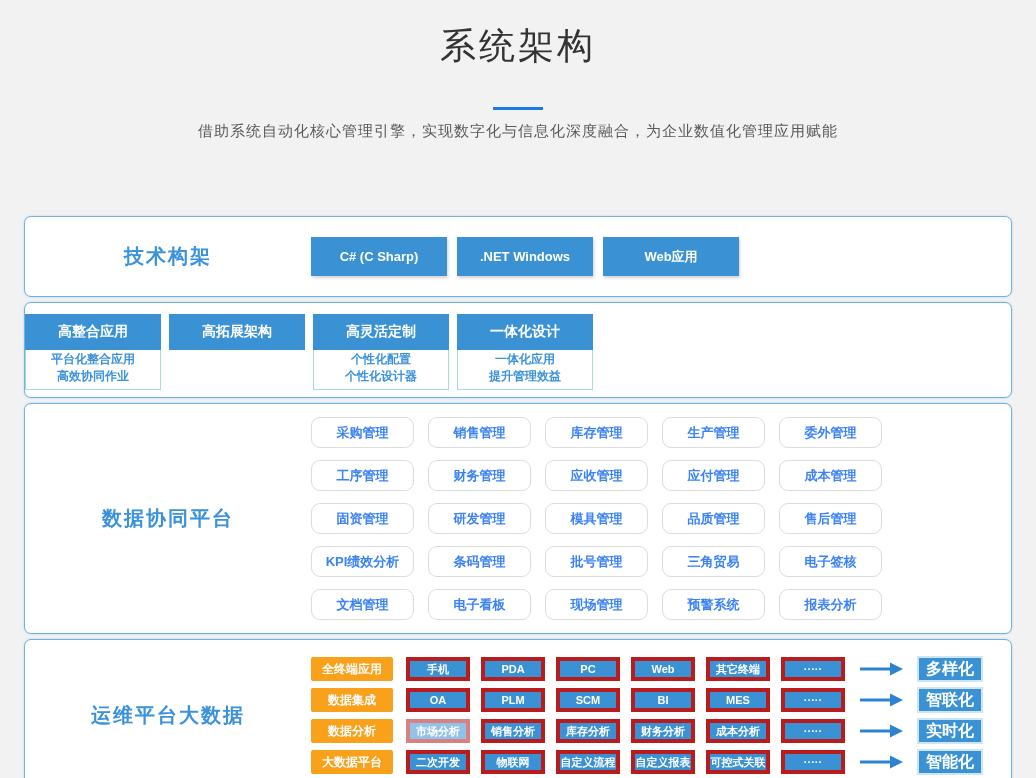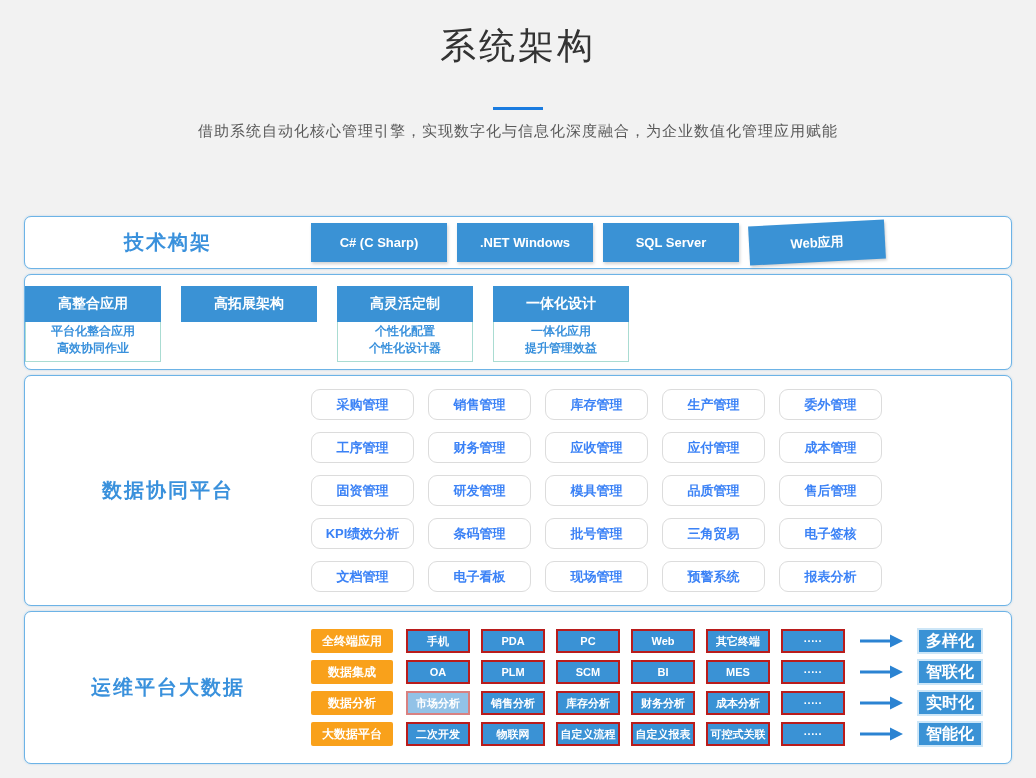--- a/index.html
+++ b/index.html
@@ -24,32 +24,32 @@
     margin-bottom:5px;
     box-shadow:0 0 2px rgba(109,179,230,.5);
   }
   .section-label {
     flex:0 0 286px;
     display:flex; align-items:center; justify-content:center;
     font-size:20px; font-weight:bold; color:#3a91dc; letter-spacing:2px;
   }
 
   
-  .tech-content { display:flex; align-items:center; gap:10px; padding:6px 0;border-radius:27px; }
+  .tech-content { display:flex; align-items:center; gap:10px; padding:20px 0;border-radius:27px; }
   .tech-btn {
     width:136px; height:39px;
     background:#3a92d5; color:#fff;
     font-size:13px; font-weight:bold;
     display:flex; align-items:center; justify-content:center;
     box-shadow:1px 2px 3px rgba(0,0,0,.18);
   }
   .tech-btn:nth-child(4) { transform:rotate(-3deg); }
 
   
-  .hl-content { display:flex; gap:20px; padding:11px 0 7px; }
+  .hl-content { display:flex; gap:8px; padding:11px 0 7px; }
   .hl-card { width:136px; }
   .hl-head {
     height:36px; background:#3a92d5; color:#fff;
     font-size:14px; font-weight:bold;
     display:flex; align-items:center; justify-content:center;
   }
   .hl-body { border:1px solid #aadcd2; border-top:none; padding:1px 0 4px; text-align:center; }
   .hl-line { font-size:12px; color:#3a91dc; font-weight:bold; line-height:17px; }
 
   
@@ -70,21 +70,21 @@
   .bd-content { display:flex; flex-direction:column; gap:5px; padding:16px 0; justify-content:center; }
   .bd-row { display:flex; align-items:center; gap:11px; }
   .bd-cat {
     width:82px; height:24px; margin-right:2px;
     background:#f9a11b; color:#fff;
     font-size:12px; font-weight:bold; border-radius:2px;
     display:flex; align-items:center; justify-content:center;
   }
   .bd-btn {
     width:64px; height:24px;
-    background:#3a92d5; border:2px solid #b91c1c;
+    background:#3a92d5; border:4px solid #b91c1c;
     color:#fff; font-size:11px; font-weight:bold;
     display:flex; align-items:center; justify-content:center;
     white-space:nowrap;
   }
   .bd-btn.muted { opacity:.55; }
   .bd-arrow { display:flex; align-items:center; margin:0 3px; }
   .bd-result {
     width:66px; height:26px;
     background:#3a92d5; border:2px solid #cde6f7;
     color:#fff; font-size:16px; font-weight:bold;
@@ -100,21 +100,20 @@
   <div class="subtitle">借助系统自动化核心管理引擎，实现数字化与信息化深度融合，为企业数值化管理应用赋能</div>
 </div>
 
 <div class="sections">
 
   <div class="section">
     <div class="section-label">技术构架</div>
     <div class="tech-content">
         <div class="tech-btn">C# (C Sharp)</div>
         <div class="tech-btn">.NET Windows</div>
-        <div class="tech-btn">SQL Server</div>
         <div class="tech-btn">Web应用</div>
       </div>
   </div>
 
   <div class="section">
     <div class="hl-content">
         <div class="hl-card">
           <div class="hl-head">高整合应用</div>
           <div class="hl-body">
             <div class="hl-line">平台化整合应用</div>

